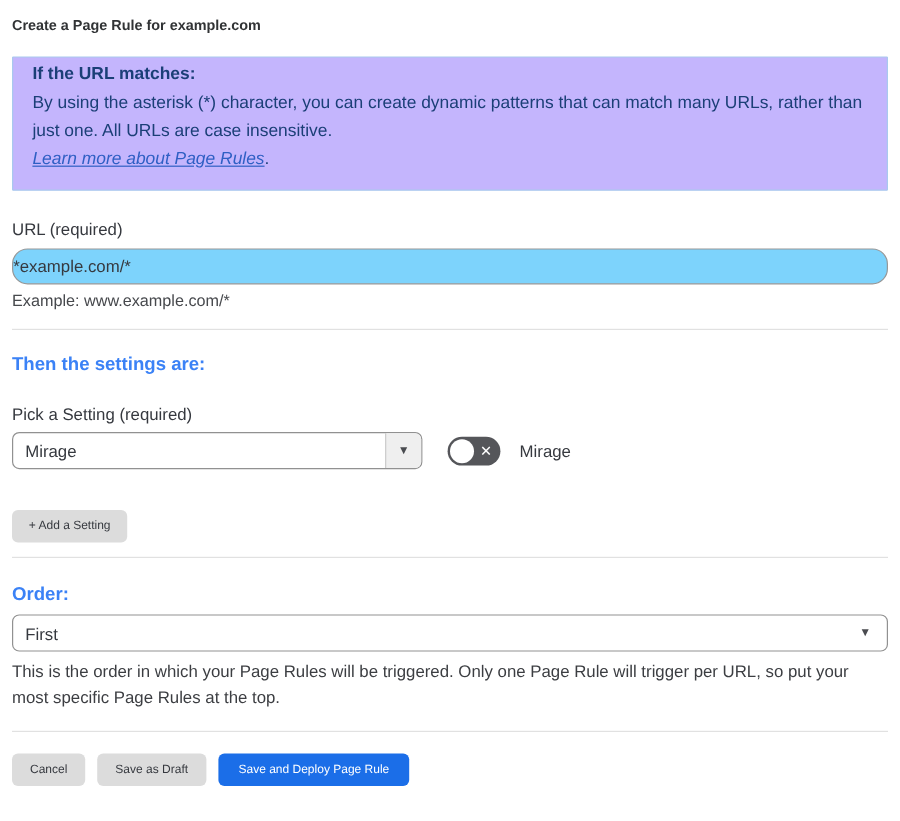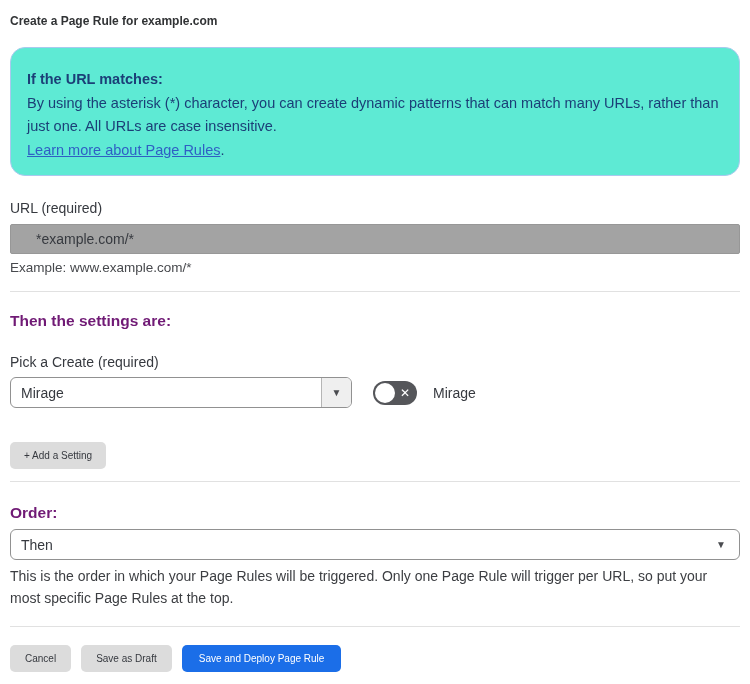--- a/index.html
+++ b/index.html
@@ -12,54 +12,55 @@
 
   .page-title {
     font-size: 12px;
     font-weight: 700;
     color: #313335;
     line-height: 26px;
   }
 
   .info-box {
     margin-top: 13px;
-    background: #5eead4;
+    background: #c4b5fd;
     border: 1px solid #a9c9ee;
-    border-radius: 15px;
-    padding: 20px 16px 13px 16px;
+    border-radius: 1px;
+    padding: 3px 16px 13px 16px;
     color: #1b3f77;
     font-size: 14.5px;
     line-height: 23.5px;
   }
   .info-box .info-heading { font-weight: 700; }
   .info-box a.info-link {
     color: #2f5fc4;
     text-decoration: underline;
     cursor: pointer;
+    font-style: italic;
   }
   .info-box .info-link-suffix { color: #1b3f77; }
 
   .field-label {
     margin-top: 23px;
     font-size: 14px;
     color: #36393f;
     line-height: 18px;
   }
 
   .text-input {
     margin-top: 7px;
     width: 730px;
     height: 30px;
     border: 1px solid #979797;
-    border-radius: 2px;
-    padding: 0 25px;
+    border-radius: 13px;
+    padding: 0 0;
     font-size: 14px;
     color: #36393f;
     font-family: "Liberation Sans", "DejaVu Sans", sans-serif;
-    background: #a3a3a3;
+    background: #7dd3fc;
     outline: none;
   }
 
   .helper-text {
     margin-top: 5px;
     font-size: 13.5px;
     color: #47494d;
     line-height: 18px;
   }
 
@@ -68,21 +69,21 @@
     border-top: 1px solid #e1e1e1;
     height: 0;
   }
   .divider-1 { margin-top: 14px; }
   .divider-2 { margin-top: 12px; }
   .divider-3 { margin-top: 17px; }
 
   .section-heading {
     font-size: 15.5px;
     font-weight: 700;
-    color: #701a75;
+    color: #3b82f6;
     line-height: 20px;
   }
   .heading-settings { margin-top: 19px; }
   .heading-order { margin-top: 21px; }
 
   .picker-label { margin-top: 22px; }
 
   .setting-row {
     margin-top: 6px;
     display: flex;
@@ -210,21 +211,21 @@
   </div>
 
   <div class="field-label">URL (required)</div>
   <input class="text-input" type="text" value="*example.com/*" style="">
   <div class="helper-text">Example: www.example.com/*</div>
 
   <hr class="divider divider-1">
 
   <div class="section-heading heading-settings">Then the settings are:</div>
 
-  <div class="field-label picker-label">Pick a Create (required)</div>
+  <div class="field-label picker-label">Pick a Setting (required)</div>
 
   <div class="setting-row">
     <div class="select-box small">
       <div class="select-value">Mirage</div>
       <div class="select-arrow-section">
         <span class="arrow-glyph">▼</span>
       </div>
     </div>
     <div class="toggle">
       <span class="toggle-knob"></span>
@@ -234,21 +235,21 @@
   </div>
 
   <button class="btn add-setting-btn">+ Add a Setting</button>
 
   <hr class="divider divider-2">
 
   <div class="section-heading heading-order">Order:</div>
 
 
   <div class="select-box wide">
-    <div class="select-value">Then</div>
+    <div class="select-value">First</div>
     <div class="select-inline-arrow">
       <span class="arrow-glyph">▼</span>
     </div>
   </div>
 
   <div class="order-helper">This is the order in which your Page Rules will be triggered. Only one Page Rule will trigger per URL, so put your most specific Page Rules at the top.</div>
 
   <hr class="divider divider-3">
 
   <div class="footer-row">

